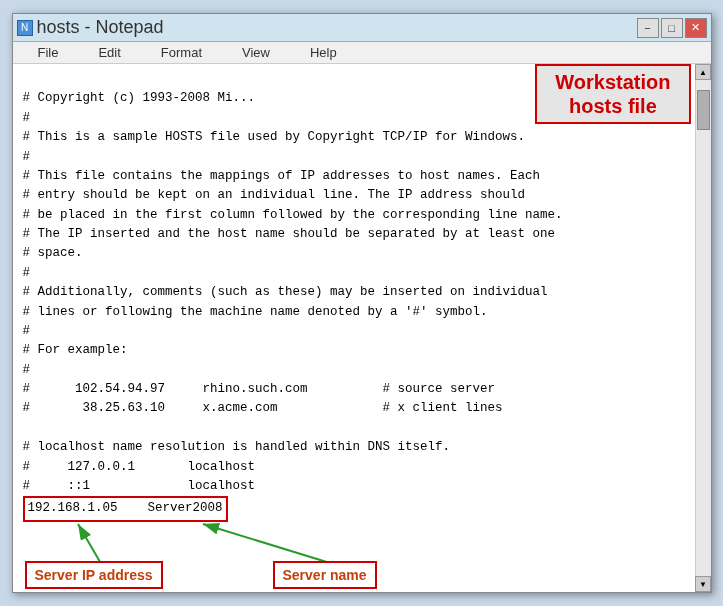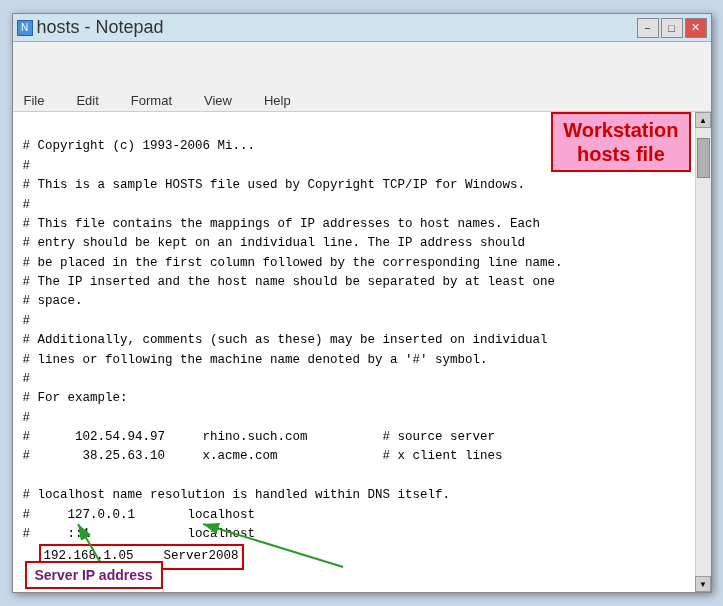--- a/index.html
+++ b/index.html
@@ -77,24 +77,23 @@
     .tb-btn.close {
       background: #d9534f;
       color: white;
     }
 
     .menu-bar {
       height: 22px;
       background: #f0f0f0;
       display: flex;
       align-items: center;
-      padding: 0 7px;
+      padding: 0 21px;
       border-bottom: 1px solid #ccc;
-      gap: 24px;
-      margin-top: 48px;
+      gap: 32px;
     }
 
     .menu-item {
       font-size: 13px;
       color: #333;
       cursor: pointer;
       padding: 2px 4px;
     }
 
     .content-area {
@@ -152,49 +151,48 @@
       height: 40px;
       background: #b0b0b0;
       border: 1px solid #888;
     }
 
     
     .annotation-box {
       position: absolute;
       top: 0;
       right: 20px;
-      background: #f9a8d4;
+      background: #e5e5e5;
       border: 2px solid #cc0000;
-      padding: 4px 10px;
+      padding: 4px 18px;
       text-align: center;
       z-index: 10;
     }
 
     .annotation-box .ann-text {
       color: #cc0000;
       font-size: 20px;
       font-weight: bold;
       font-family: Arial, sans-serif;
       line-height: 1.2;
     }
 
     
     .hosts-entry {
       display: inline-block;
       border: 2px solid #cc0000;
       padding: 1px 3px;
       background: white;
-      margin-left: 16px;
     }
 
     .ann-label {
       background: white;
       border: 2px solid #cc0000;
       padding: 4px 8px;
-      color: #701a75;
+      color: #c2410c;
       font-size: 14px;
       font-weight: bold;
       font-family: Arial, sans-serif;
     }
   </style>
 </head>
 <body>
 
 <div class="window">
 
@@ -218,21 +216,21 @@
     <span class="menu-item">Help</span>
   </div>
 
   <div class="content-area">
 
     <div class="annotation-box">
       <span class="ann-text">Workstation<br>hosts file</span>
     </div>
 
     <div class="text-content">
-<span># Copyright (c) 1993-2006 Mi...</span>
+<span># Copyright (c) 1993-2008 Mi...</span>
 <span>#</span>
 <span># This is a sample HOSTS file used by Copyright TCP/IP for Windows.</span>
 <span>#</span>
 <span># This file contains the mappings of IP addresses to host names. Each</span>
 <span># entry should be kept on an individual line. The IP address should</span>
 <span># be placed in the first column followed by the corresponding line name.</span>
 <span># The IP inserted and the host name should be separated by at least one</span>
 <span># space.</span>
 <span>#</span>
 <span># Additionally, comments (such as these) may be inserted on individual</span>
@@ -268,16 +266,19 @@
         </defs>
 
         <line x1="90" y1="55" x2="65" y2="12" stroke="#2a9a2a" stroke-width="2" marker-end="url(#arrowhead-green)"></line>
 
         <line x1="330" y1="55" x2="190" y2="12" stroke="#2a9a2a" stroke-width="2" marker-end="url(#arrowhead-green)"></line>
       </svg>
 
       <div style="position:absolute;bottom:8px;left:12px;">
         <span class="ann-label">Server IP address</span>
       </div>
+      <div style="position:absolute;bottom:8px;left:260px;">
+        <span class="ann-label">Server name</span>
+      </div>
     </div>
 
   </div>
 </div>
 
 </body></html>

